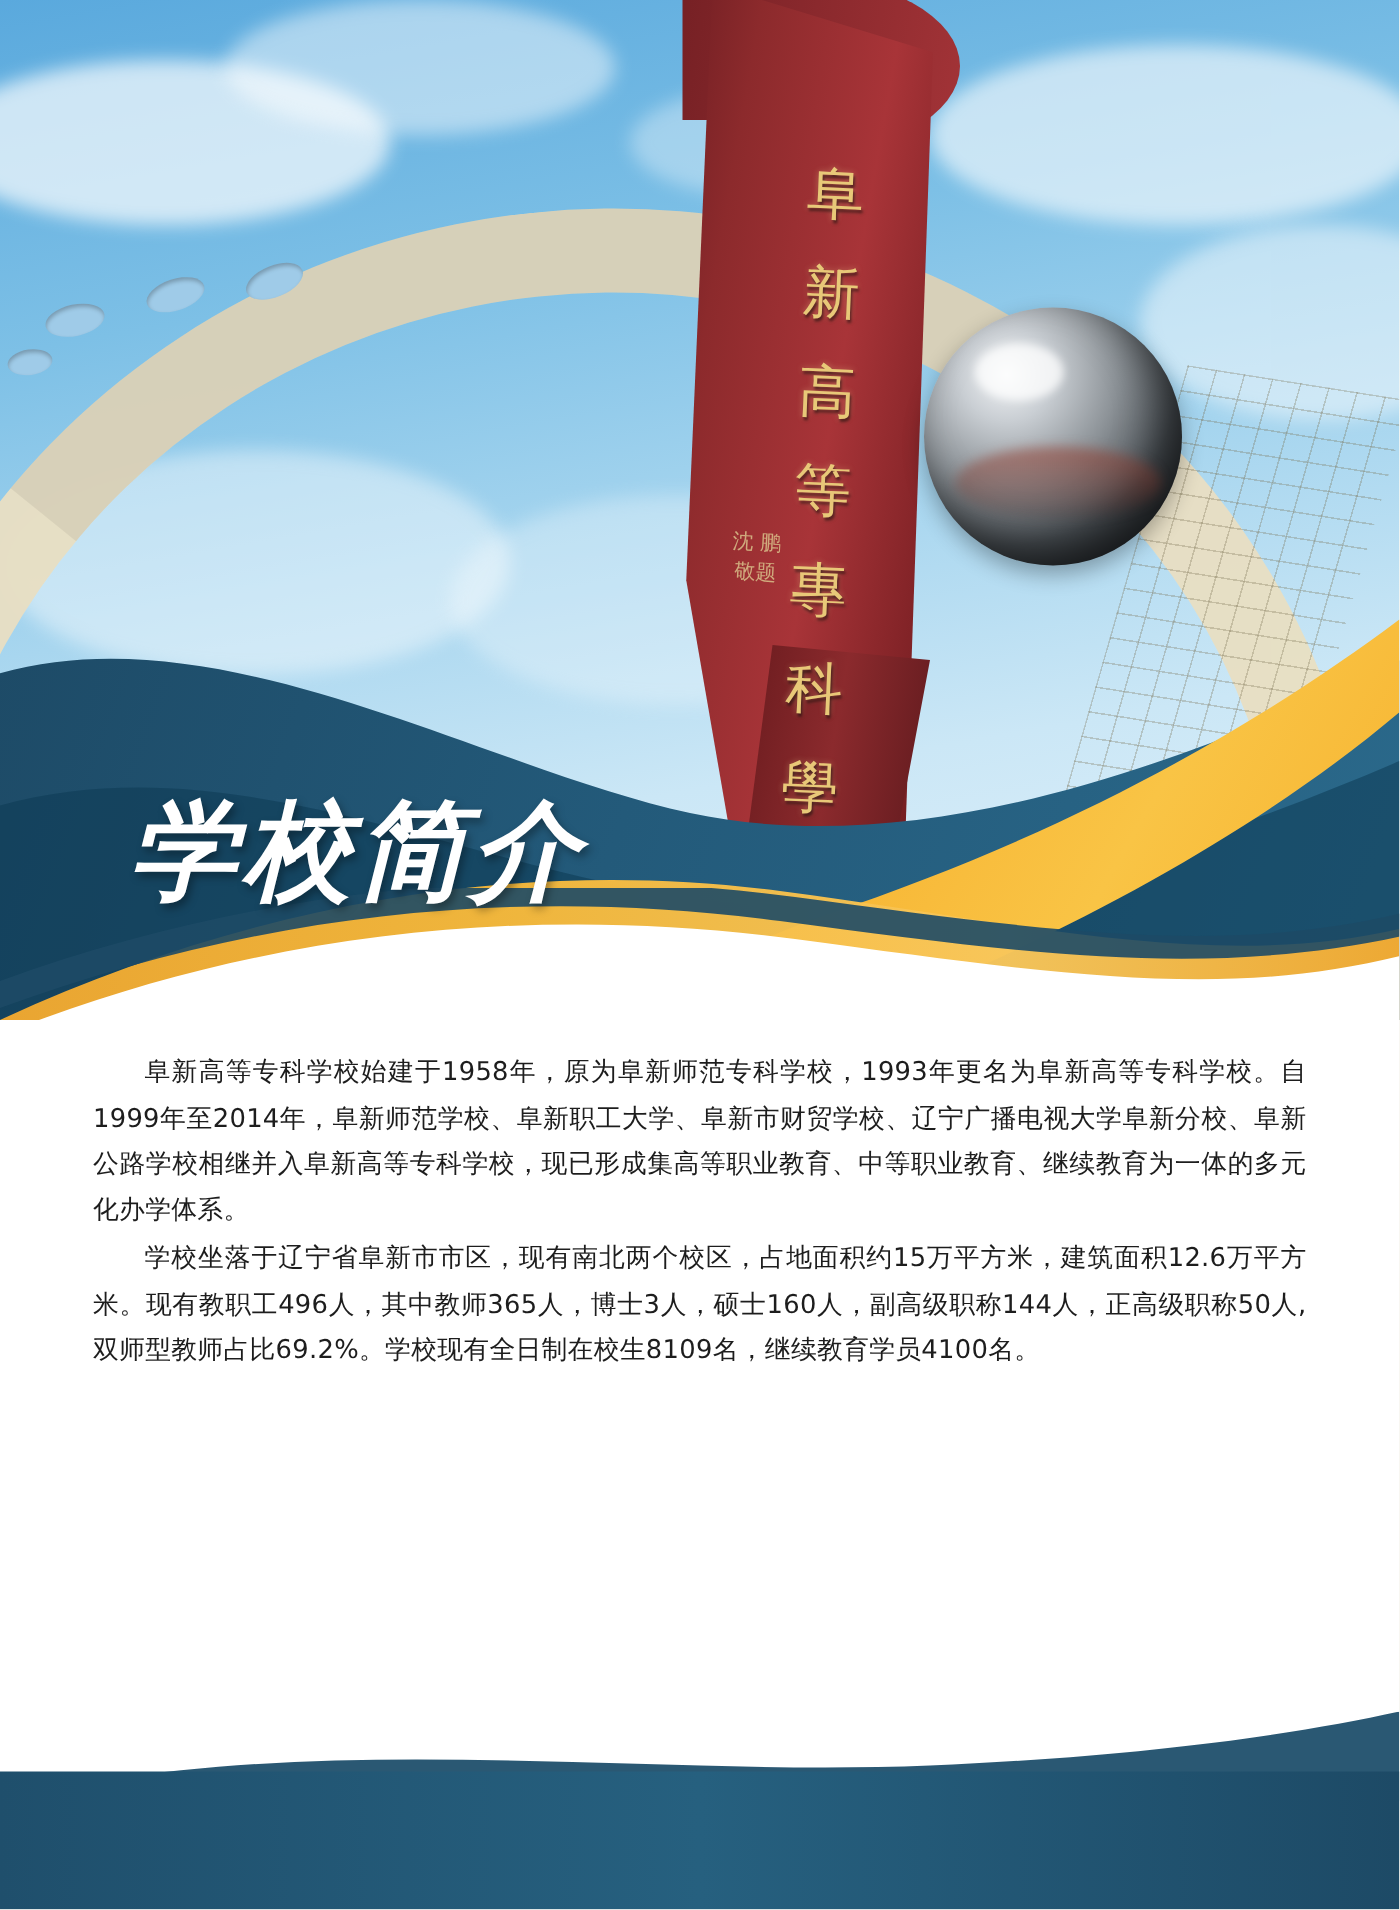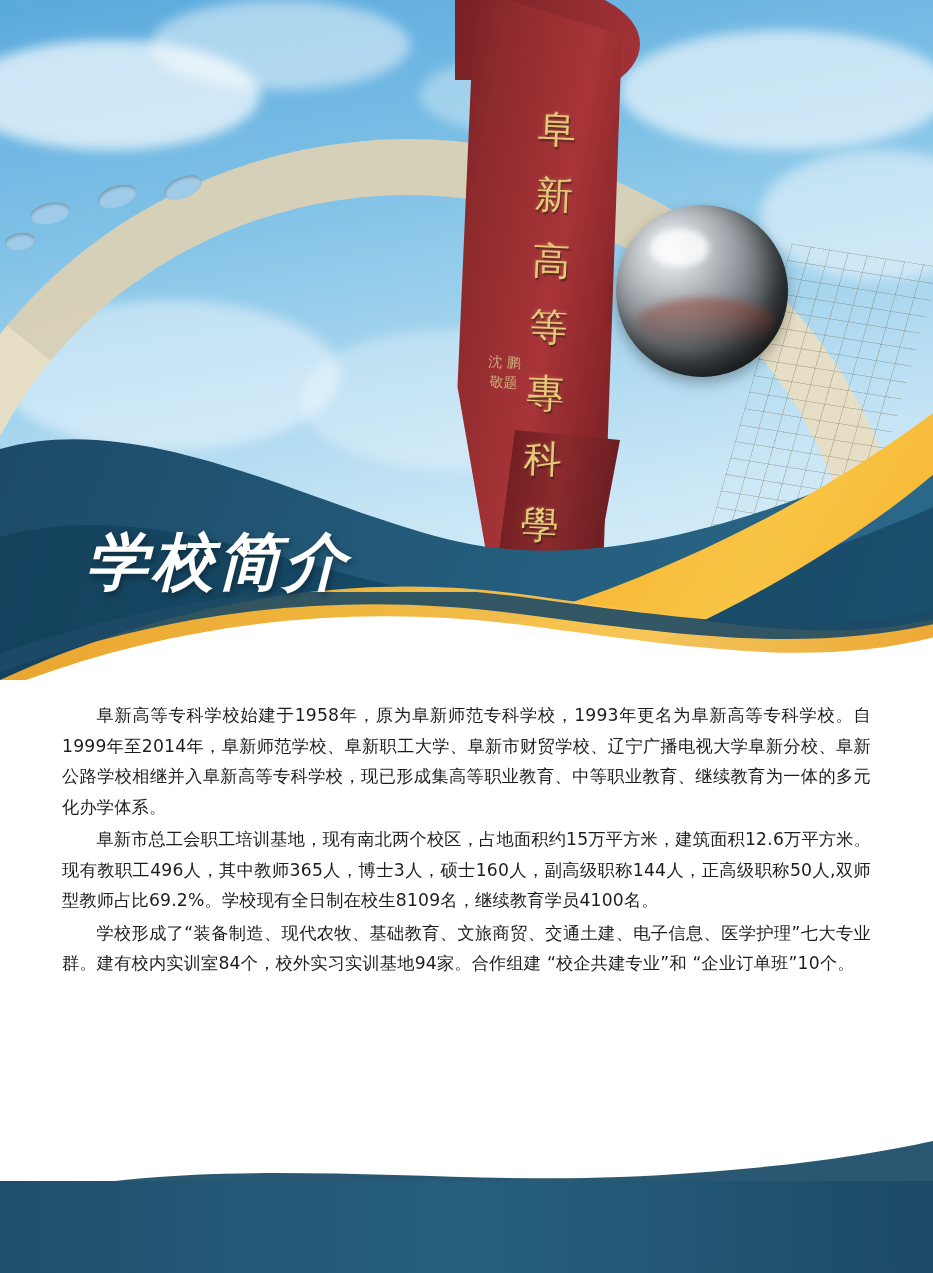--- a/index.html
+++ b/index.html
@@ -231,21 +231,21 @@
     clip-path: path("M0,62 C170,0 350,-18 530,6 C710,30 830,48 960,10 L960,26 C820,62 700,46 520,22 C340,-2 170,18 0,80 Z");
     opacity: .9;
   }
 
   
   .brush-title {
     position: absolute;
     left: 86px;
     top: 520px;
     font-family: "DejaVu Serif", "Liberation Serif", serif;
-    font-size: 62px;
+    font-size: 72px;
     font-weight: bold;
     font-style: italic;
     color: #ffffff;
     letter-spacing: 4px;
     text-shadow: 2px 3px 6px rgba(0,0,0,.35);
     white-space: nowrap;
   }
 
   
   .content {
@@ -336,20 +336,19 @@
     <div class="ribbon-orange-2"></div>
     <div class="ribbon-orange"></div>
     <div class="ribbon-navy-thin"></div>
     <div class="ribbon-white"></div>
 
     <div class="brush-title">学校简介</div>
   </div>
 
   <div class="content">
     <p class="para">阜新高等专科学校始建于1958年，原为阜新师范专科学校，1993年更名为阜新高等专科学校。自1999年至2014年，阜新师范学校、阜新职工大学、阜新市财贸学校、辽宁广播电视大学阜新分校、阜新公路学校相继并入阜新高等专科学校，现已形成集高等职业教育、中等职业教育、继续教育为一体的多元化办学体系。</p>
-    <p class="para">阜新市总工会职工培训基地，现有南北两个校区，占地面积约15万平方米，建筑面积12.6万平方米。现有教职工496人，其中教师365人，博士3人，硕士160人，副高级职称144人，正高级职称50人,双师型教师占比69.2%。学校现有全日制在校生8109名，继续教育学员4100名。</p>
-    <p class="para">学校形成了“装备制造、现代农牧、基础教育、文旅商贸、交通土建、电子信息、医学护理”七大专业群。建有校内实训室84个，校外实习实训基地94家。合作组建  “校企共建专业”和 “企业订单班”10个。</p>
+    <p class="para">学校坐落于辽宁省阜新市市区，现有南北两个校区，占地面积约15万平方米，建筑面积12.6万平方米。现有教职工496人，其中教师365人，博士3人，硕士160人，副高级职称144人，正高级职称50人,双师型教师占比69.2%。学校现有全日制在校生8109名，继续教育学员4100名。</p>
   </div>
 
   <div class="footer-curve"></div>
   <div class="footer-band"></div>
 
 </div>
 
 </body></html>

